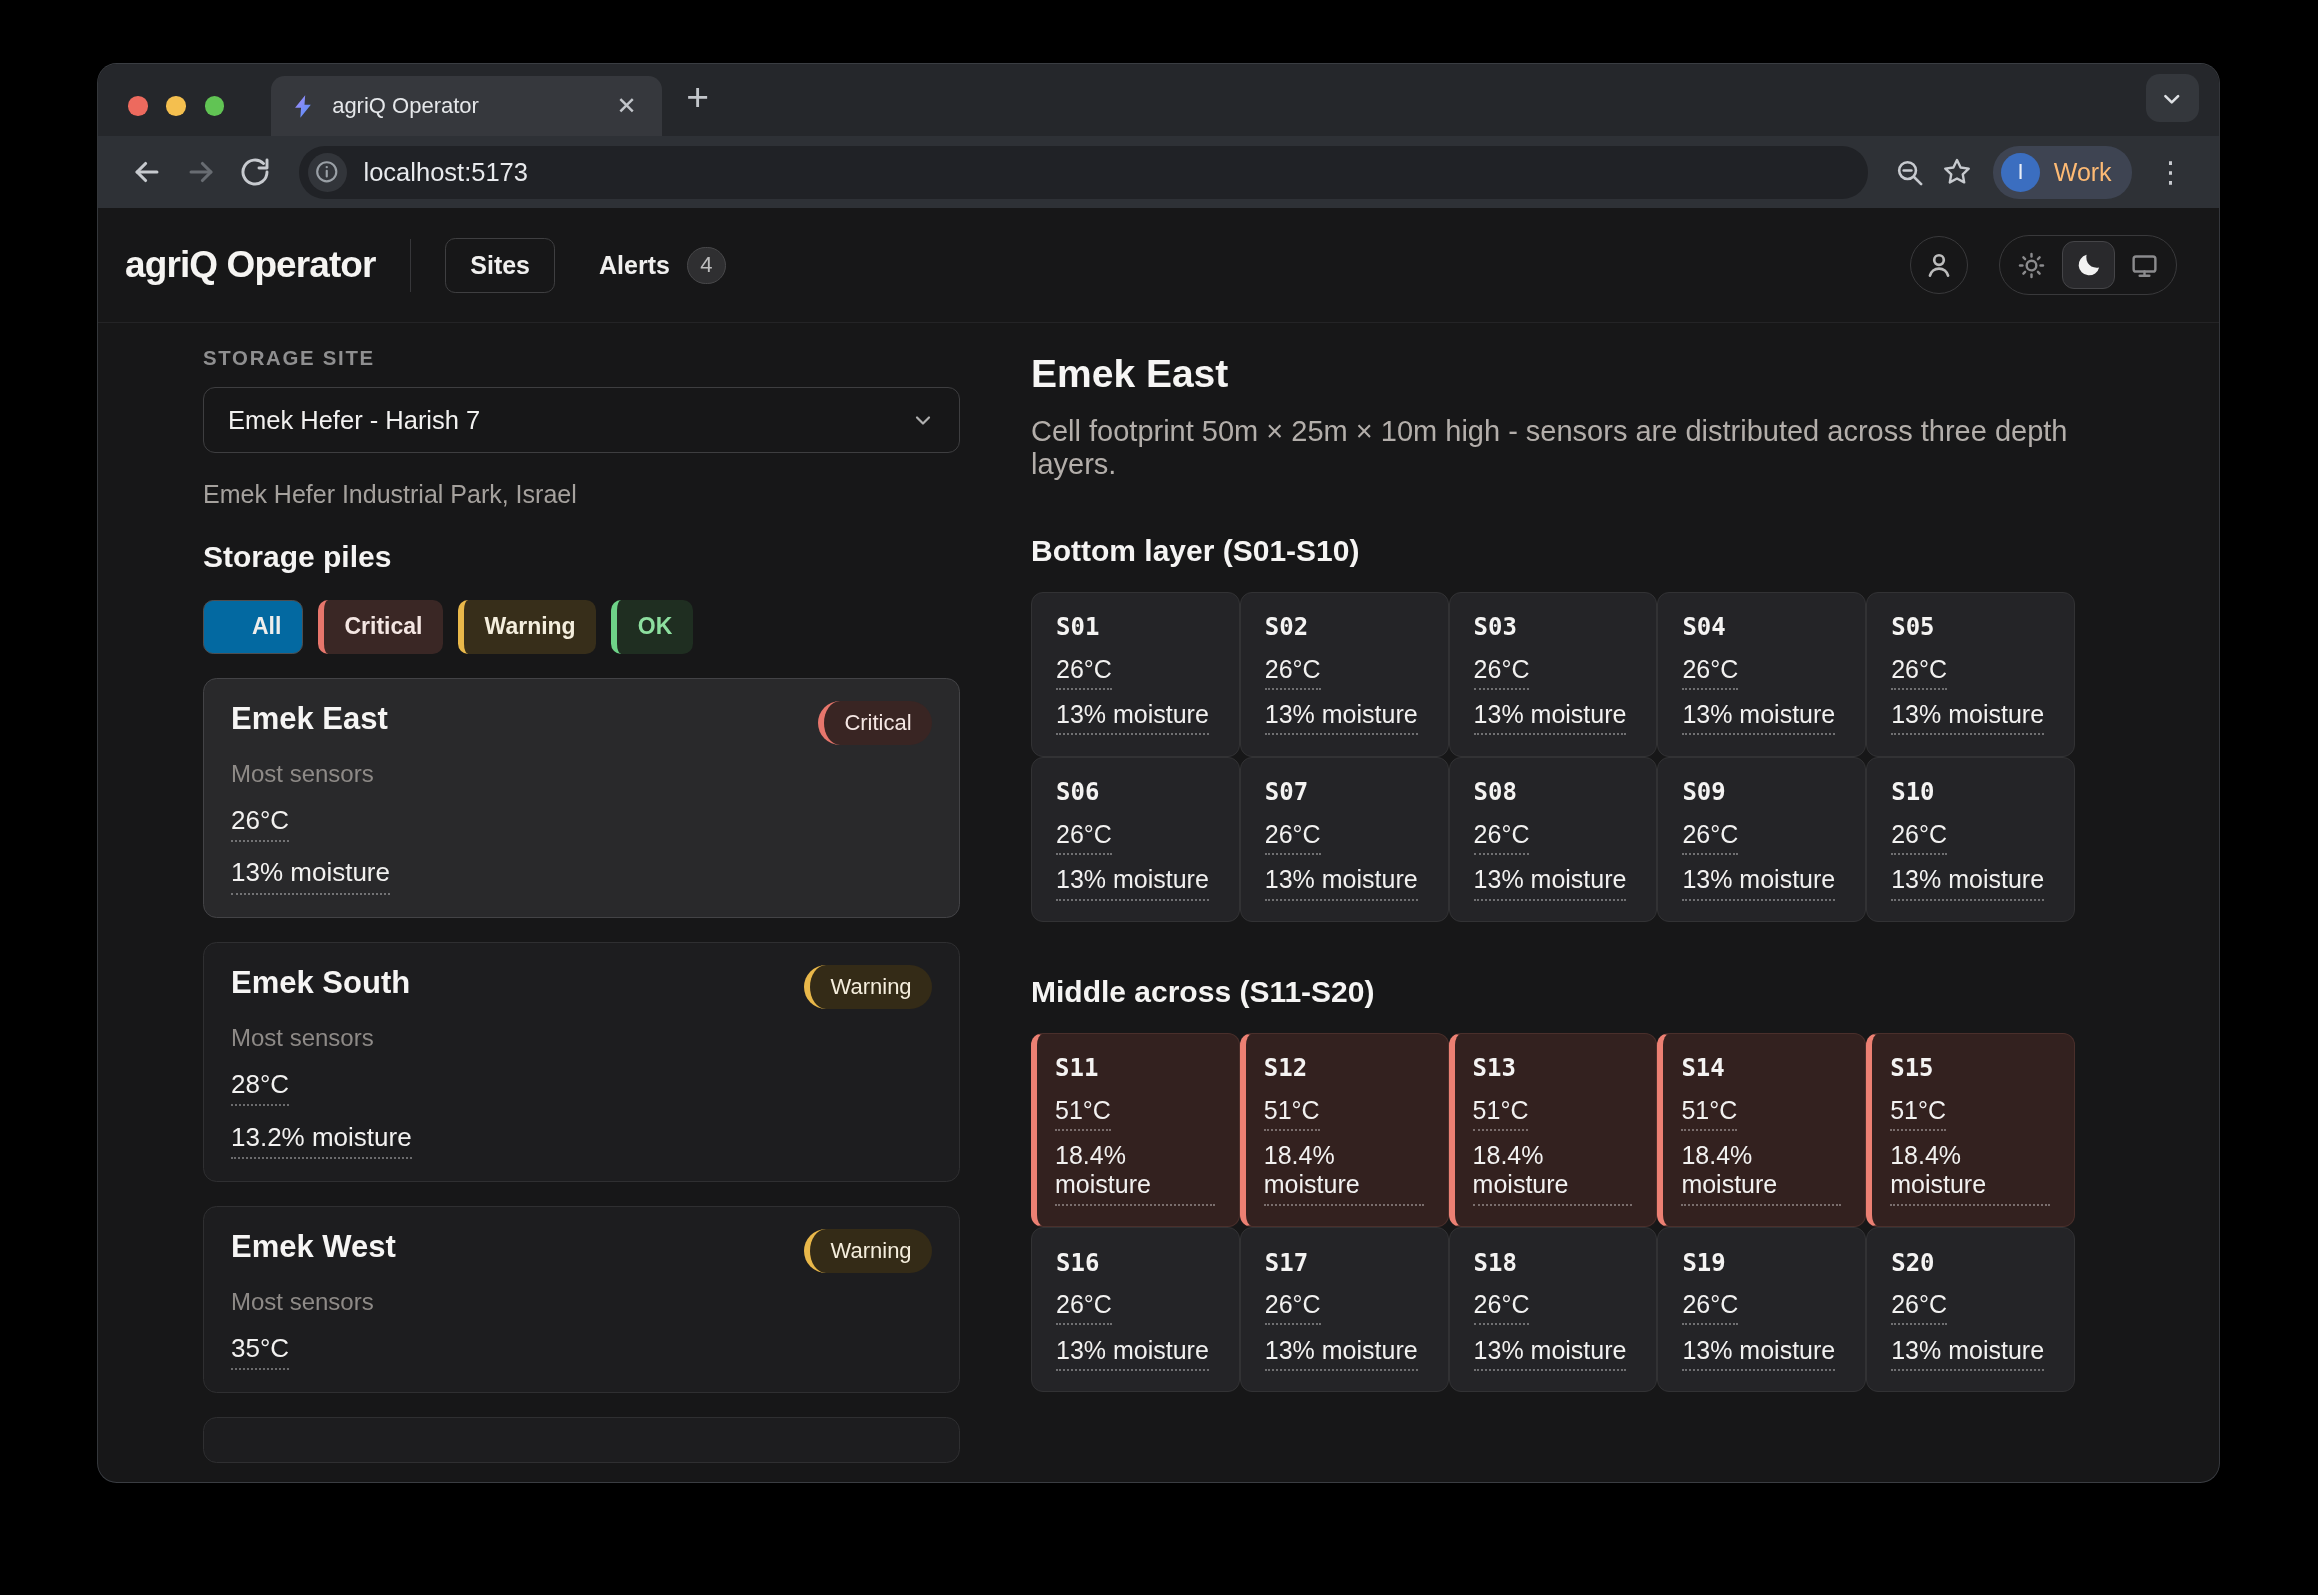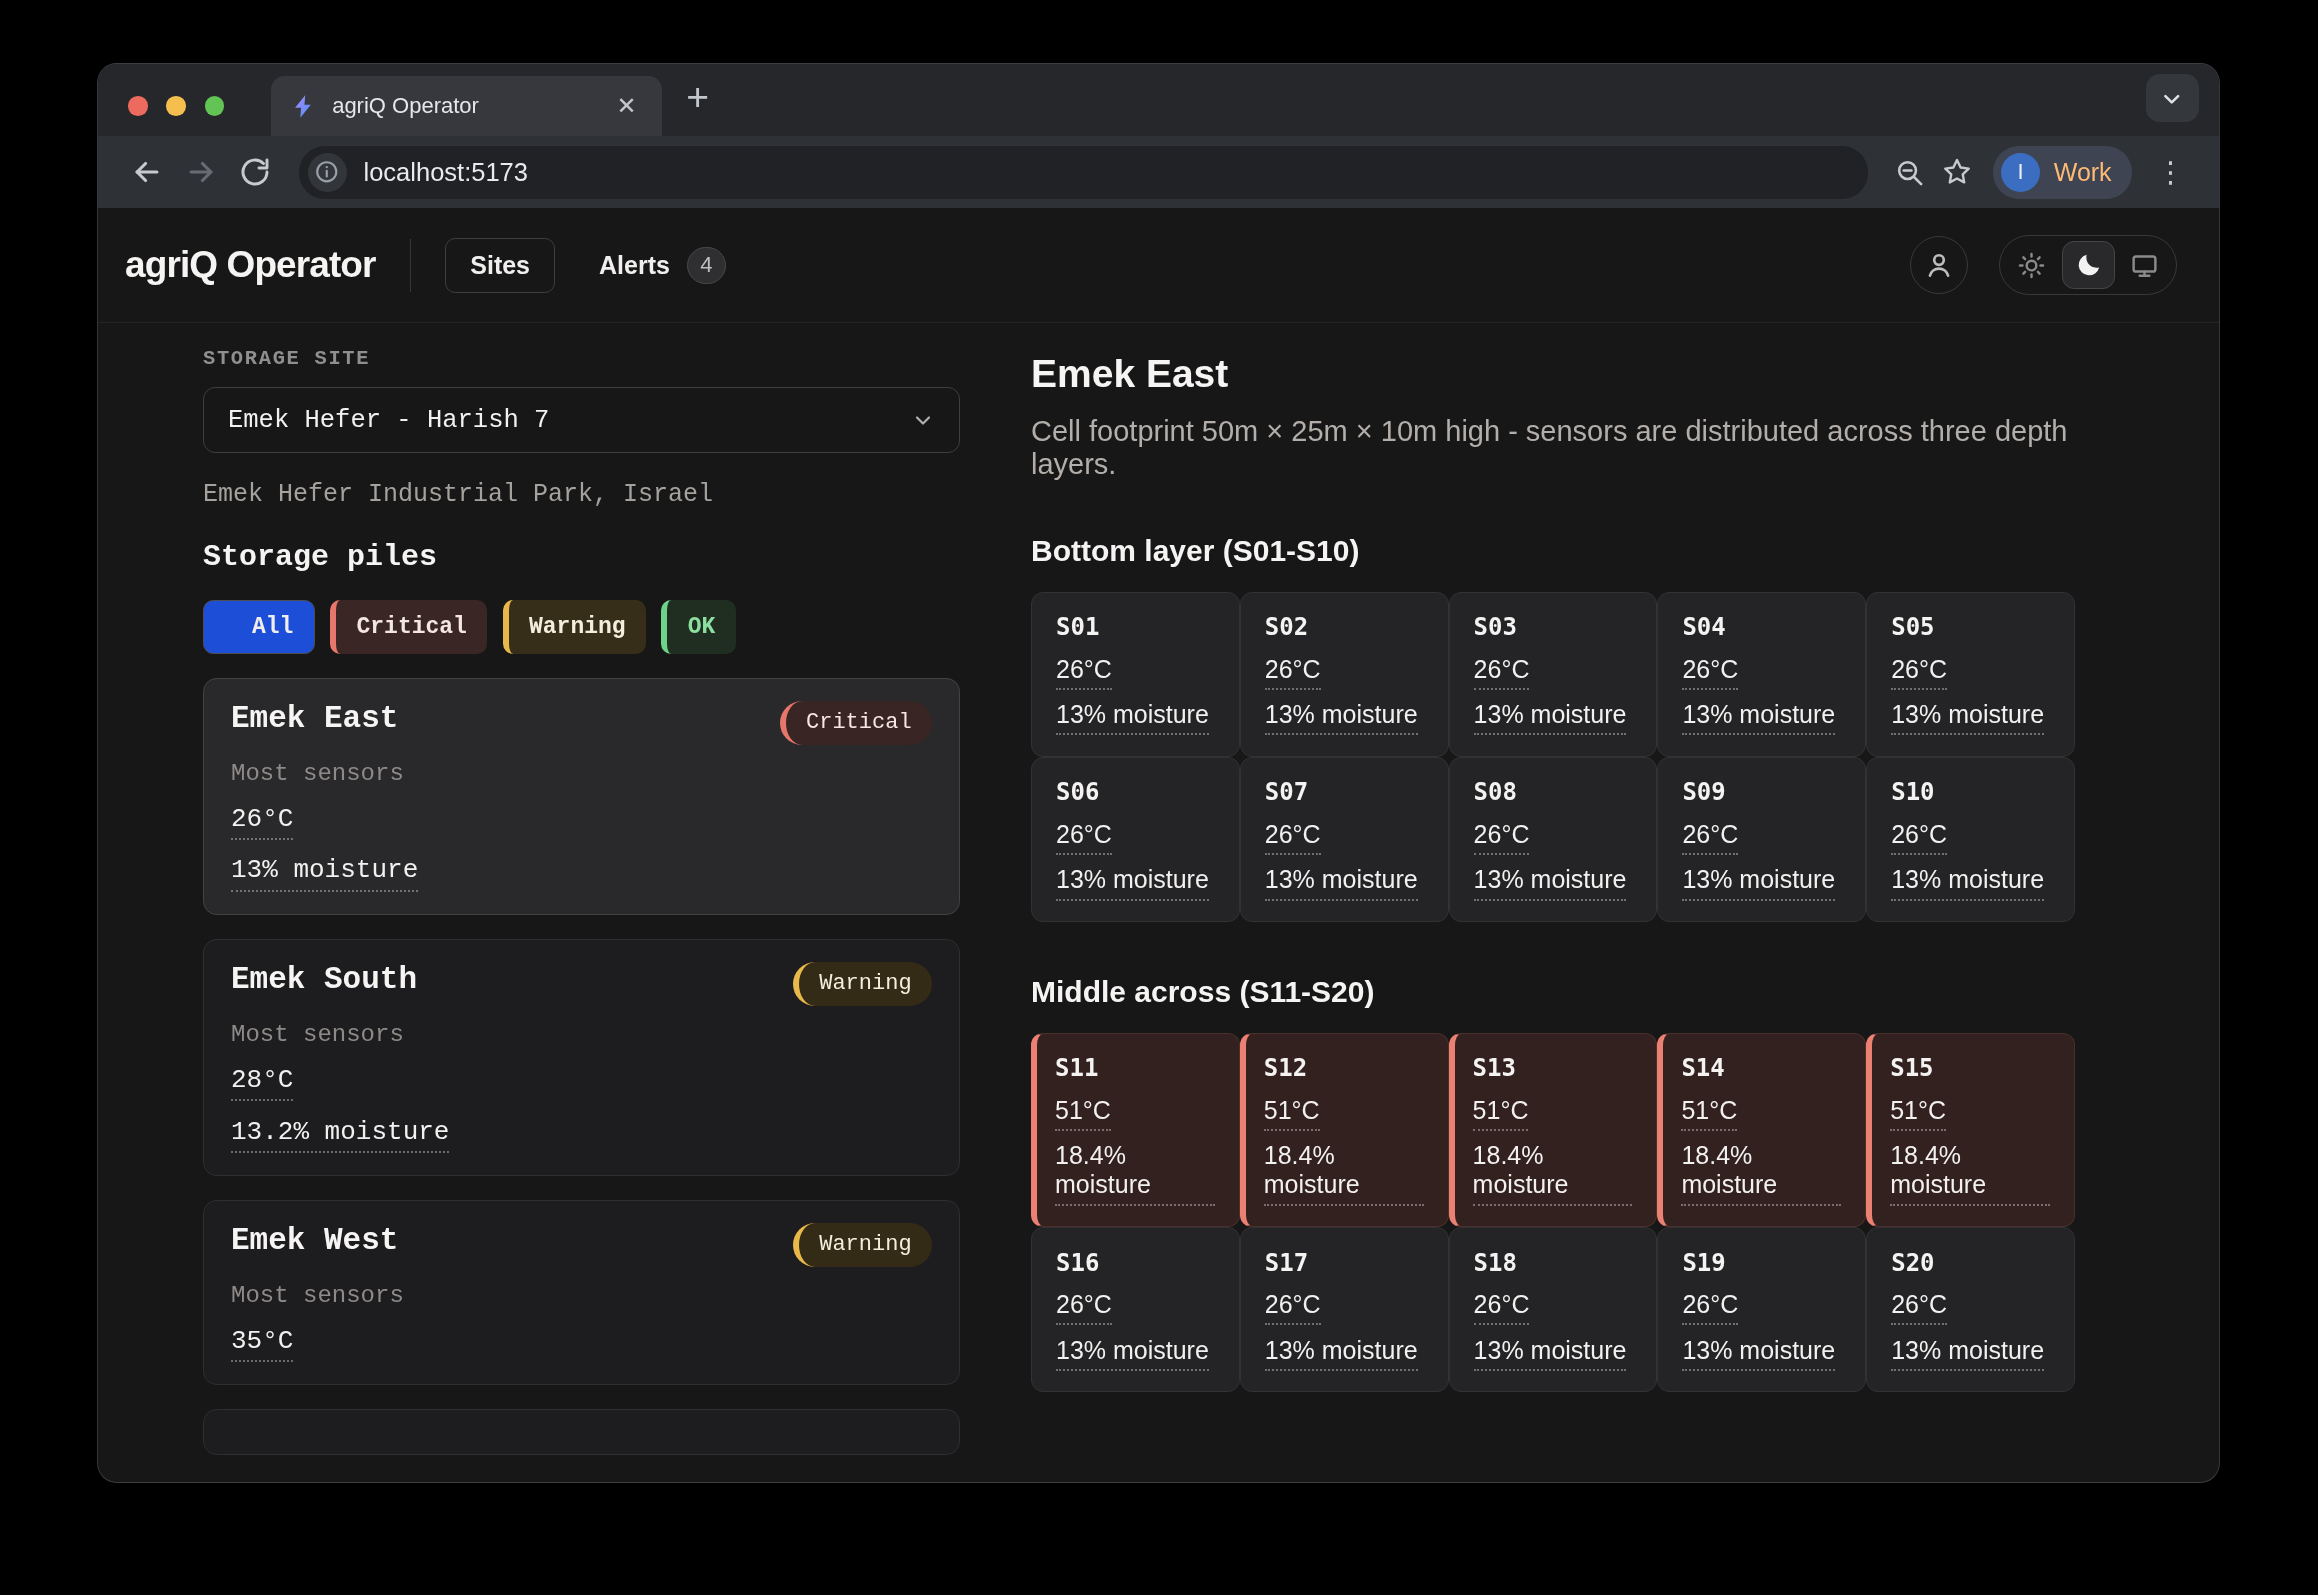--- a/index.html
+++ b/index.html
@@ -59,32 +59,32 @@
   .user-btn { width:58px; height:58px; border-radius:50%; border:1.7px solid #39393b;
               display:flex; align-items:center; justify-content:center; color:#bcbcbc; }
   .theme-group { margin-left:31px; border:1.7px solid #39393b; border-radius:850px; display:flex;
                  align-items:center; padding:5.1px; gap:3.4px; }
   .theme-btn { width:53px; height:48px; border-radius:12px; display:flex; align-items:center;
                justify-content:center; color:#8b8b8d; }
   .theme-btn.active { background:#29292c; border:0.9px solid #454548; color:#f2f2f2; }
 
   
   .content { flex:1; display:flex; padding-left:105px; overflow:hidden; }
-  .sidebar { width:757px; flex:none; padding-top:24px;font-family:Liberation Mono, monospace; }
+  .sidebar { width:757px; flex:none; padding-top:24px; }
   .side-label { font-size:20.4px; font-weight:700; letter-spacing:1.7px; color:#8f8f90;
                 margin-bottom:17px; }
   .site-select { height:66px; border:1.7px solid #3e3e40; border-radius:12px; display:flex;
                  align-items:center; padding:0 24px; color:#f2f1f0; font-size:25.5px; }
   .site-select .chev { margin-left:auto; color:#b0b0b0; }
   .site-location { margin-top:27px; font-size:25px; color:#a5a19d; }
   .piles-heading { margin-top:31px; font-size:30px; font-weight:700; color:#f5f4f3; }
   .filters { margin-top:25.5px; display:flex; gap:15.3px; }
   .chip { height:54px; border-radius:10.2px; padding:0 20.4px; display:flex; align-items:center;
           font-size:23px; font-weight:600; color:#efeeec; }
-  .chip.all { border:1.7px solid #4e4e50; background:#1d4ed8;padding-left:48px; }
+  .chip.all { border:1.7px solid #4e4e50; background:#0369a1;padding-left:48px; }
   .chip.critical { background:#3a2725; border-left:6px solid #e7766c; color:#f4e6e3; }
   .chip.warning  { background:#372e1a; border-left:6px solid #e9b84a; color:#f4eedd; }
   .chip.ok       { background:#1f2e21; border-left:6px solid #6ed388; color:#8ddf9f; }
   .pile-card { margin-top:24px; border-radius:13.6px; padding:22px 27px; background:#1d1d1f;
                border:1.7px solid #2f2f31; }
   .pile-card.selected { background:#29292b; border-color:#434346; }
   .pile-head { display:flex; align-items:flex-start; }
   .pile-name { font-size:31px; font-weight:600; color:#f6f5f4; }
   .badge { margin-left:auto; height:44px; border-radius:850px; padding:0 20.4px; display:flex;
            align-items:center; font-size:22px; font-weight:500; }

